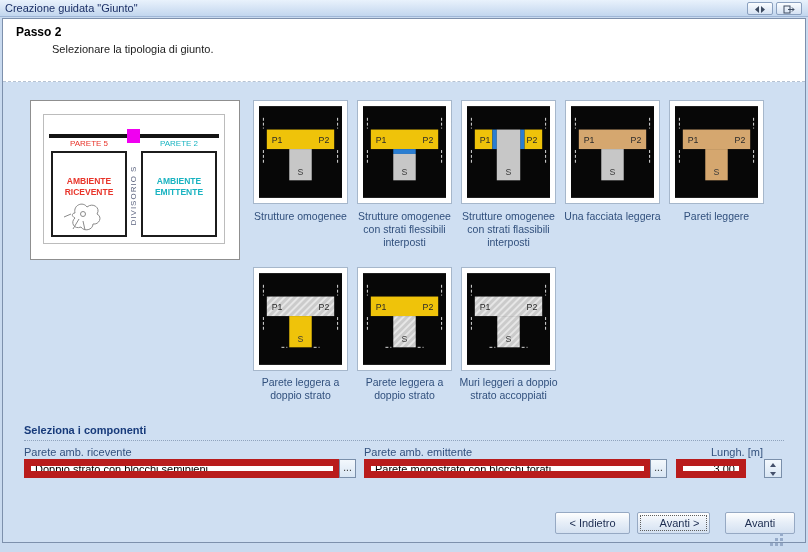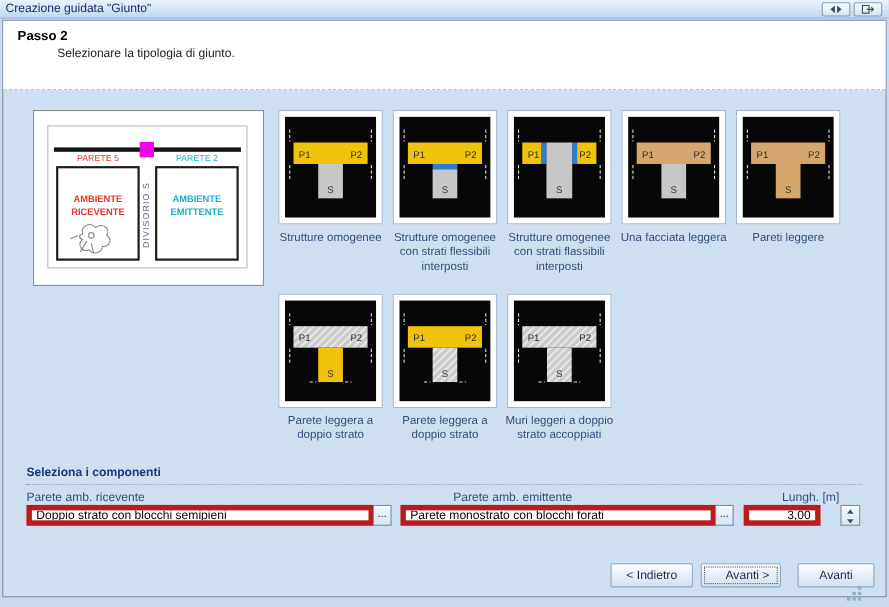--- a/index.html
+++ b/index.html
@@ -83,21 +83,21 @@
 
   
   .section-title {
     left:24px; top:424px; width:760px;
     font-size:11px; font-weight:bold; color:#173a7a;
     border-bottom:1px dotted #8fa3bd; padding-bottom:4px;
   }
   .field-label { top:446px; font-size:11px; color:#33517e; }
   .txt {
     position:absolute; top:459px; height:19px;
-    border:5px solid #b91c1c; font-size:11px; padding:0 4px;
+    border:7px solid #b91c1c; font-size:11px; padding:0 4px;
     font-family:"Liberation Sans", sans-serif; color:#000; background:#fff;
   }
   .browse {
     position:absolute; top:459px; width:17px; height:19px;
     border:1px solid #7a8faa;
     background: linear-gradient(#f3f8fd, #d9e6f4);
     font-size:10px; line-height:16px; text-align:center; color:#333;
     cursor:pointer;
   }
   .spinner {
@@ -348,21 +348,21 @@
 <div class="abs caption" style="left:249px; top:376px;">Parete leggera a doppio strato</div>
 <div class="abs caption" style="left:353px; top:376px;">Parete leggera a doppio strato</div>
 <div class="abs caption" style="left:457px; top:376px;">Muri leggeri a doppio strato accoppiati</div>
 
 <div class="abs section-title">Seleziona i componenti</div>
 
 <div class="abs field-label" style="left:24px;">Parete amb. ricevente</div>
 <input class="txt" style="left: 24px; width: 316px;" value="Doppio strato con blocchi semipieni">
 <div class="browse" style="left:339px;">...</div>
 
-<div class="abs field-label" style="left:364px;margin-left:48px;">Parete amb. emittente</div>
+<div class="abs field-label" style="left:364px;">Parete amb. emittente</div>
 <input class="txt" style="left: 364px; width: 287px;" value="Parete monostrato con blocchi forati">
 <div class="browse" style="left:650px;">...</div>
 
 <div class="abs field-label" style="left:676px;margin-left:35px;">Lungh. [m]</div>
 <input class="txt" style="left: 676px; width: 70px; text-align: right;" value="3,00">
 <div class="abs spinner">
   <div class="spin-half spin-up">
       <div class="tri-up"></div>
     </div>
   <div class="spin-half spin-down">

